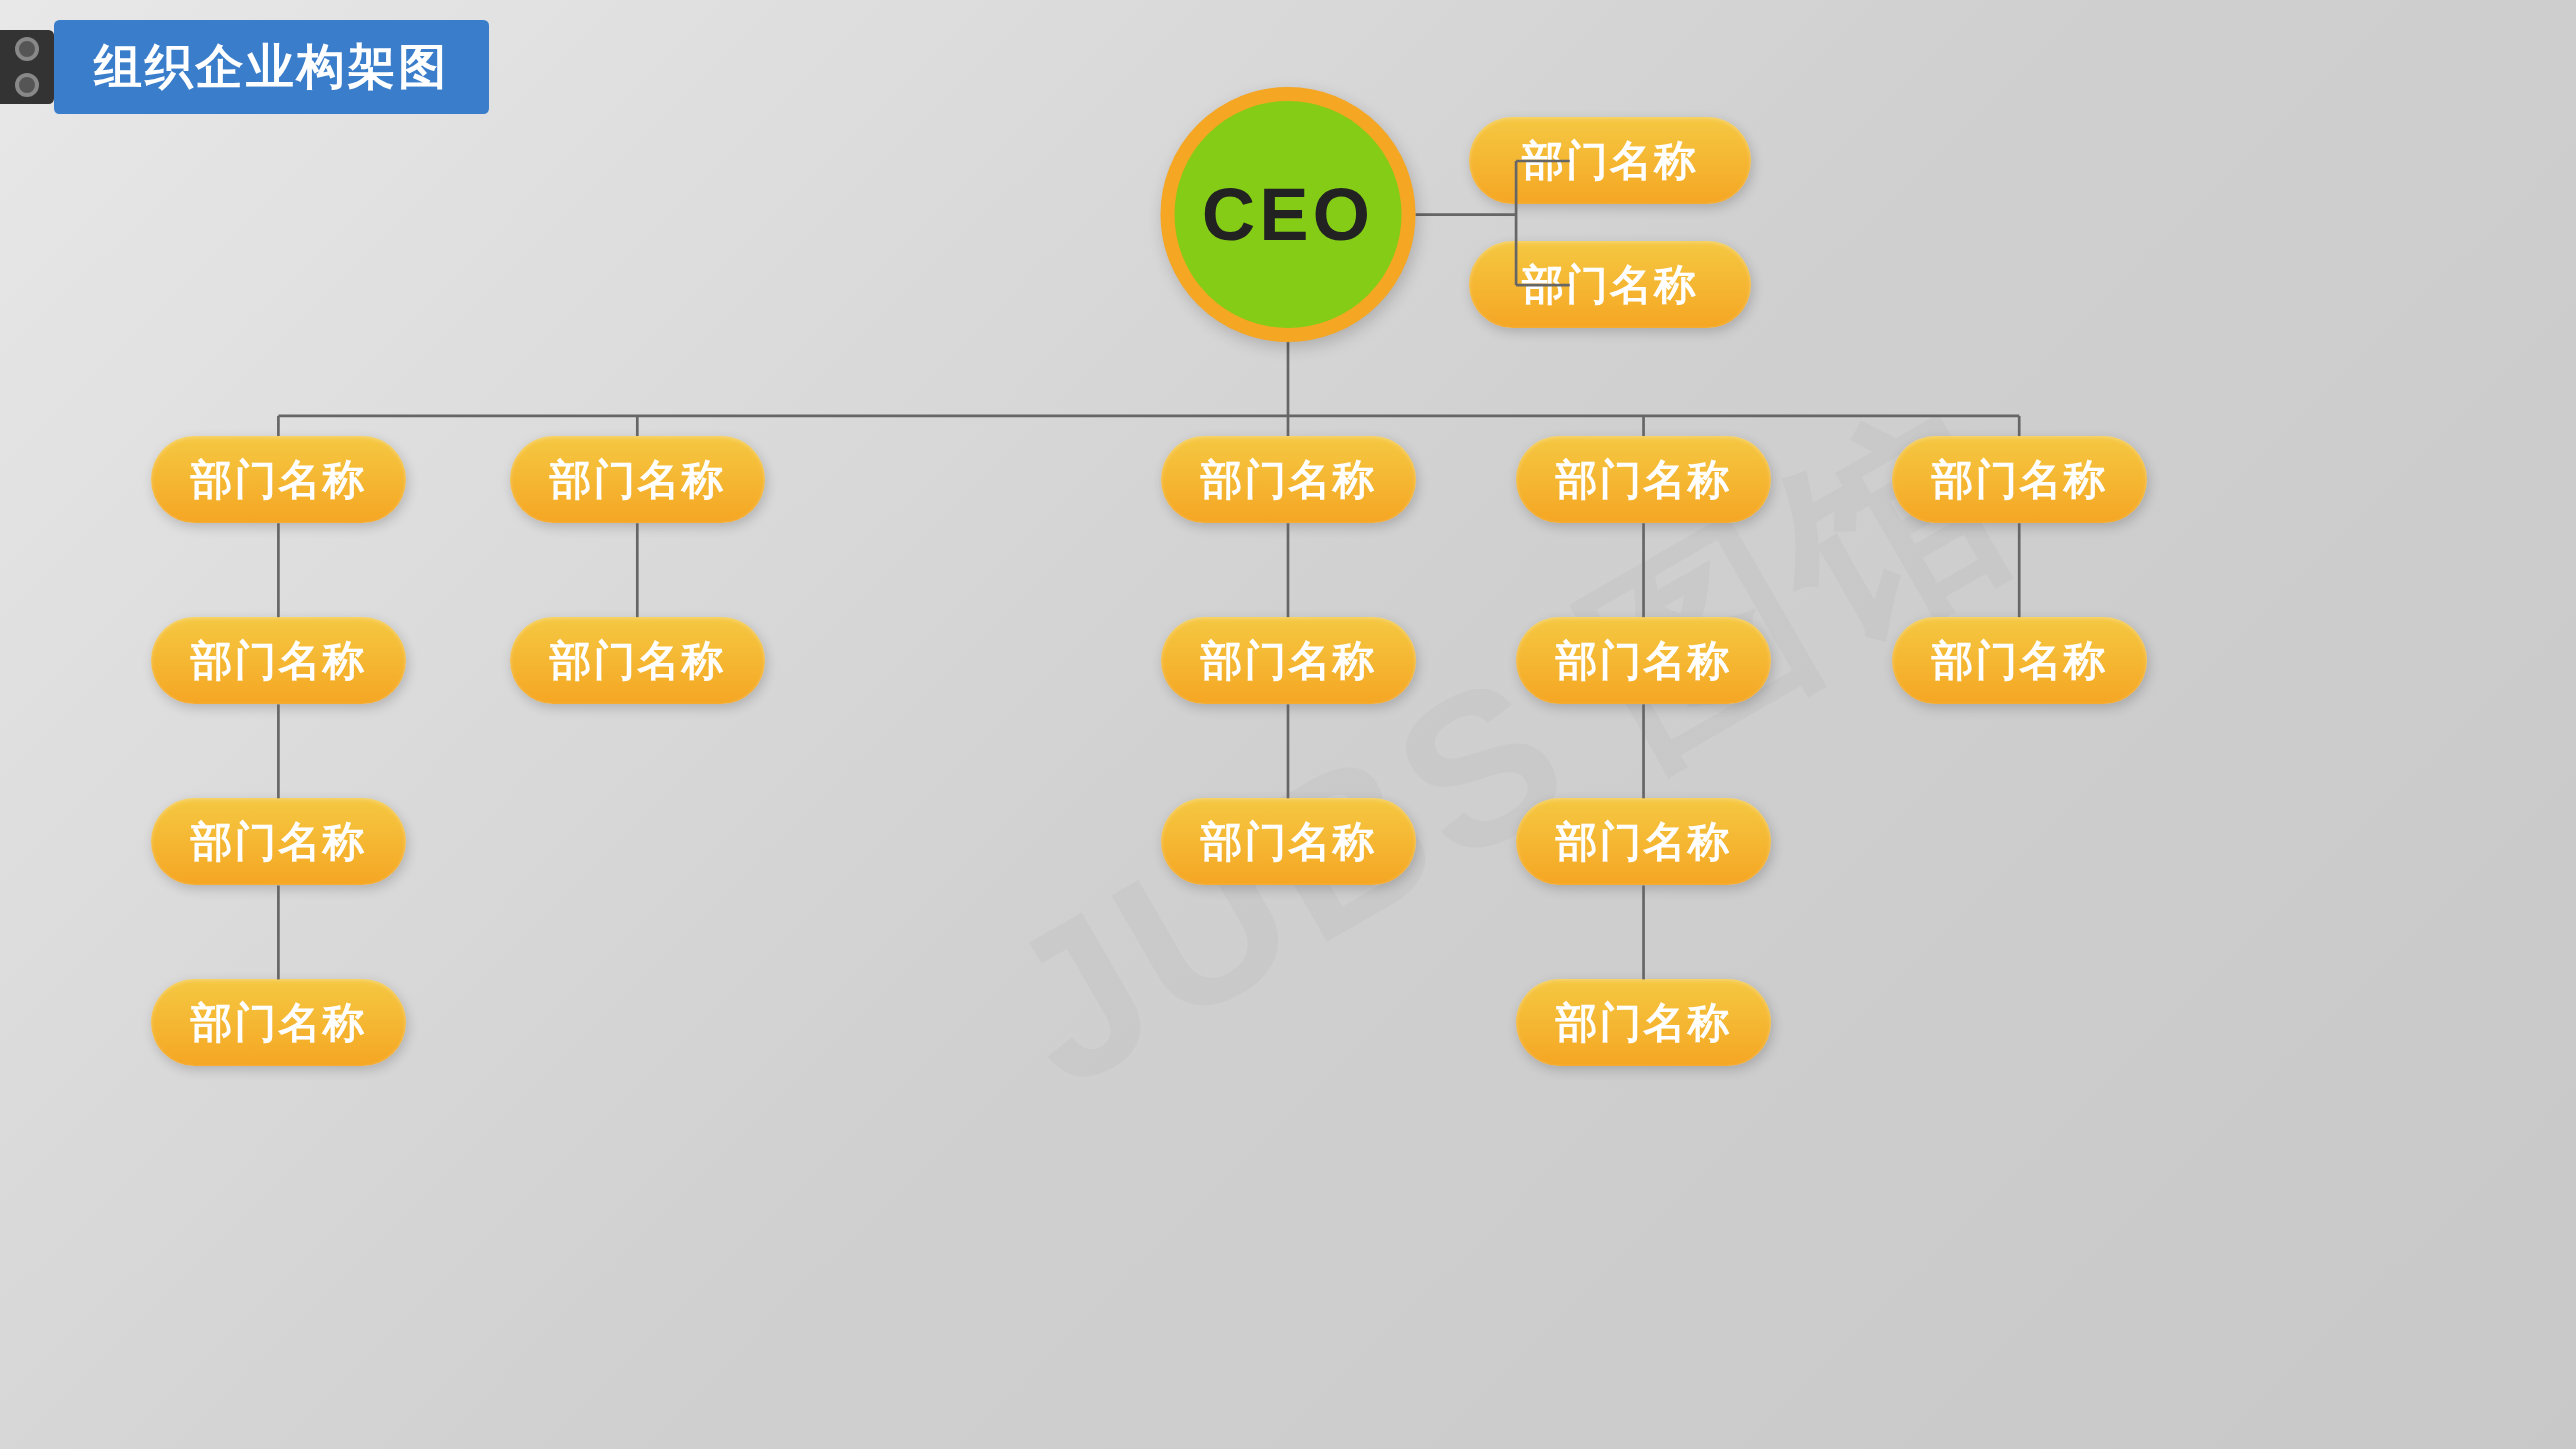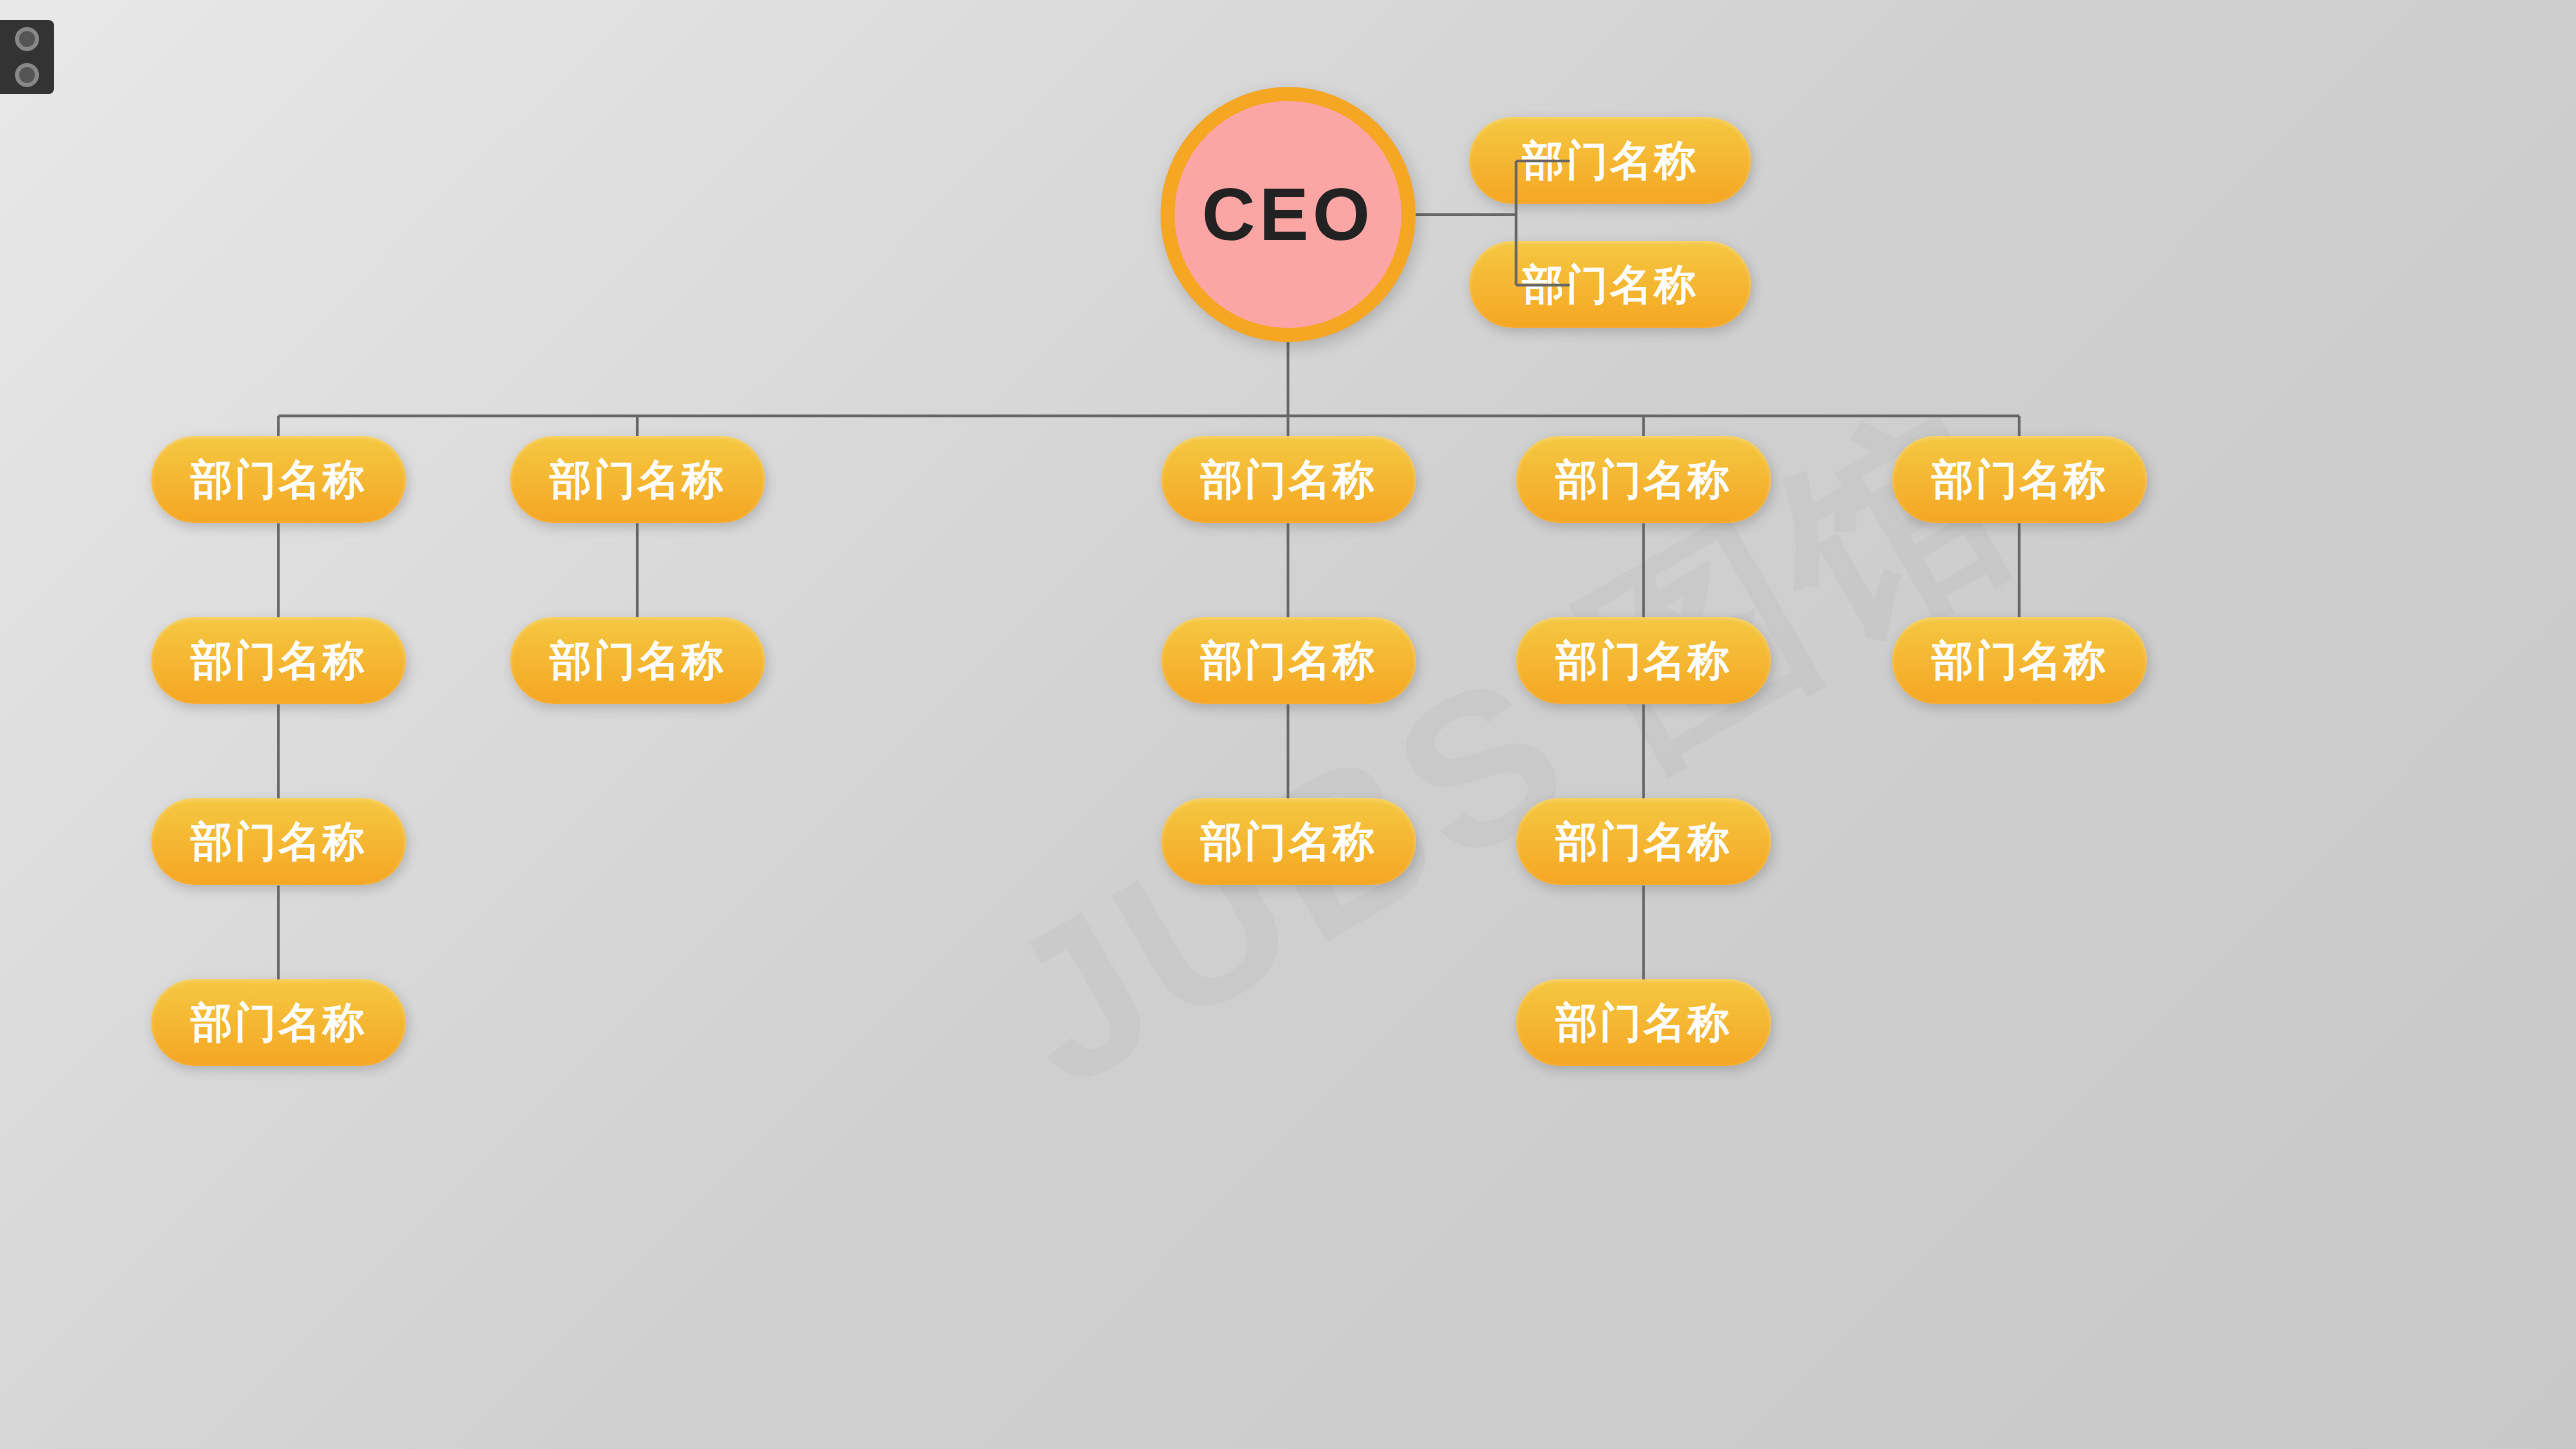--- a/index.html
+++ b/index.html
@@ -75,21 +75,21 @@
     
     .ceo-circle {
       position: absolute;
       top: 87px;
       left: 50%;
       transform: translateX(-50%);
       width: 255px;
       height: 255px;
       border-radius: 50%;
       border: 14.8px solid #f5a623;
-      background: #fca5a5;
+      background: #84cc16;
       display: flex;
       align-items: center;
       justify-content: center;
       box-shadow: 2.7px 5.4px 16px rgba(0,0,0,0.18);
       z-index: 5;
     }
 
     .ceo-text {
       font-size: 74px;
       font-weight: bold;
@@ -164,20 +164,23 @@
 </head>
 <body>
 
 <div class="watermark">JUBS 图馆</div>
 
 <div class="header">
   <div class="header-binder">
     <div class="binder-ring"></div>
     <div class="binder-ring"></div>
   </div>
+  <div class="header-title-box">
+    <span class="header-title">组织企业构架图</span>
+  </div>
 </div>
 
 <svg class="connector-svg" viewBox="0 0 3840 2160" width="2576" height="1449">
 
   <line x1="2110" y1="320" x2="2260" y2="320" stroke="#666" stroke-width="4"></line>
 
   <line x1="2260" y1="240" x2="2260" y2="425" stroke="#666" stroke-width="4"></line>
 
   <line x1="2260" y1="240" x2="2340" y2="240" stroke="#666" stroke-width="4"></line>
 

